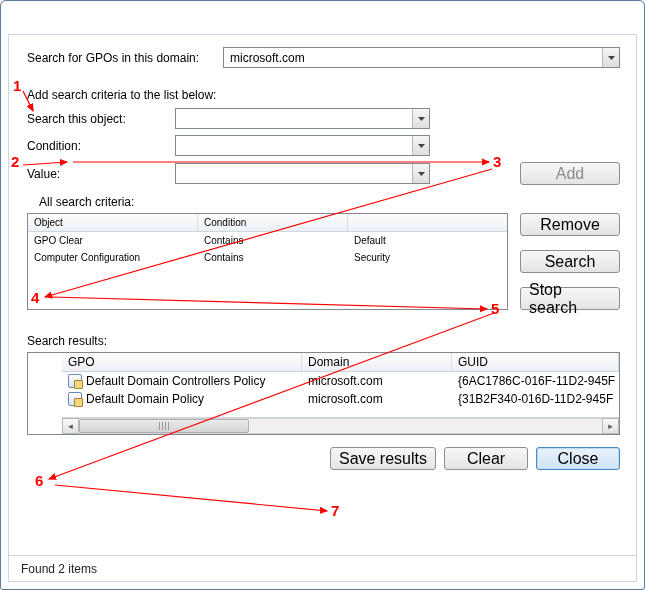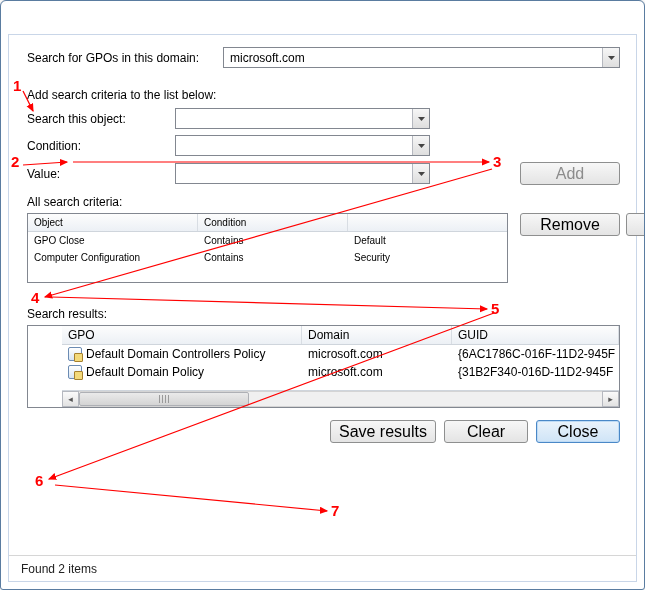--- a/index.html
+++ b/index.html
@@ -55,33 +55,33 @@
     border:1px solid #8e8f8f; border-radius:3px;
     background:linear-gradient(#f7f7f7,#e4e4e4);
     font-size:16px; display:inline-flex; align-items:center; justify-content:center;
     color:#000;
   }
   .btn.disabled { color:#8c8c8c; }
   .btn.primary {
     background:linear-gradient(#eaf3fb,#cfe4f7);
     border-color:#4a88c7; box-shadow:inset 0 0 0 1px #bedbf5;
   }
-  .section-label { margin:10px 0 4px; }
+  .section-label { margin:10px 12px 4px; }
   .criteria-area { display:flex; }
   .criteria-table {
     flex:1; border:1px solid #828790; background:#fff;
   }
   .tblhead, .tblrow { display:flex; font-size:10px; }
   .tblhead { background:linear-gradient(#fdfdfd,#ecf0f5); border-bottom:1px solid #cfd5dc; }
   .tblhead .cell { border-right:1px solid #d8dde3; }
   .cell { padding:3px 6px; overflow:hidden; white-space:nowrap; }
   .c-obj { width:170px; }
   .c-cond { width:150px; }
   .c-val { flex:1; }
-  .criteria-side { width:100px; margin-left:12px; display:flex; flex-direction:row; gap:6px; }
+  .criteria-side { width:100px; margin-left:12px; display:flex; flex-direction:column; gap:14px; }
   .results-box {
     border:1px solid #828790; background:#fff; height:83px; overflow:hidden;
     display:flex; flex-direction:column;padding-left:34px;
   }
   .reshead { display:flex; background:linear-gradient(#fdfdfd,#ecf0f5); border-bottom:1px solid #cfd5dc; font-size:12px; }
   .reshead .rcell { border-right:1px solid #d8dde3; }
   .resrow { display:flex; font-size:12px; align-items:center; }
   .rcell { padding:2px 6px; overflow:hidden; white-space:nowrap; }
   .rc-gpo { width:240px; display:flex; align-items:center; gap:4px; }
   .rc-dom { width:150px; }
@@ -182,21 +182,21 @@
 
       <div class="section-label">All search criteria:</div>
 
       <div class="criteria-area">
         <div class="criteria-table">
           <div class="tblhead">
             <div class="cell c-obj">Object</div>
             <div class="cell c-cond">Condition</div>
           </div>
           <div class="tblrow">
-            <div class="cell c-obj">GPO Close</div>
+            <div class="cell c-obj">GPO Clear</div>
             <div class="cell c-cond">Contains</div>
             <div class="cell c-val">Default</div>
           </div>
           <div class="tblrow">
             <div class="cell c-obj">Computer Configuration</div>
             <div class="cell c-cond">Contains</div>
             <div class="cell c-val">Security</div>
           </div>
           <div style="height:16px"></div>
         </div>

